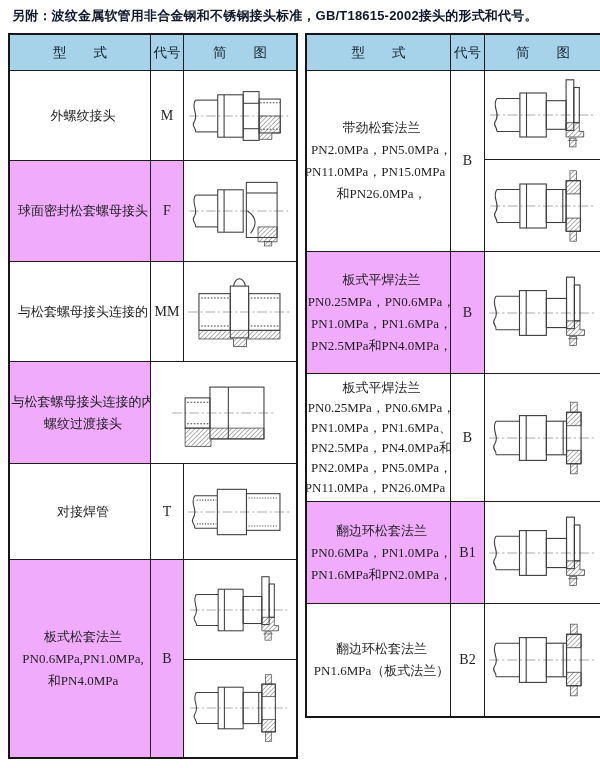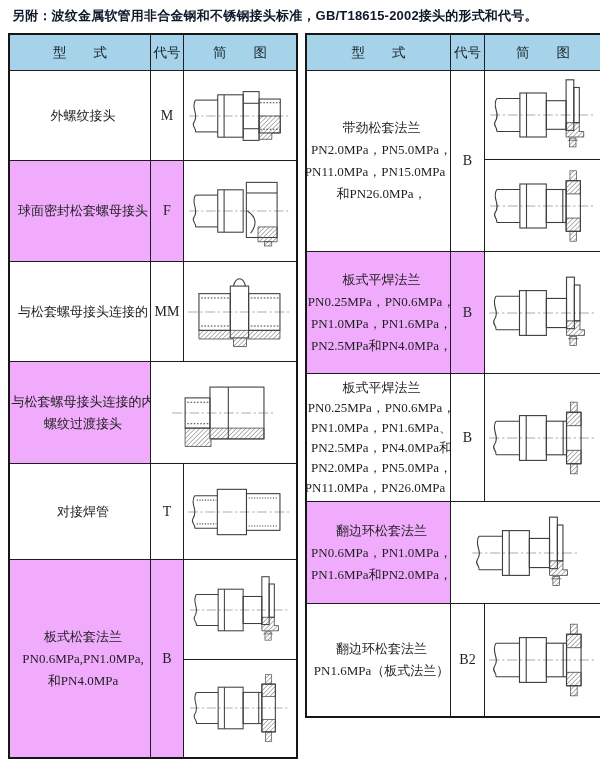--- a/index.html
+++ b/index.html
@@ -300,20 +300,21 @@
           </svg>
       </div>
     </div>
 
     <div class="row" style="height:102px">
       <div class="cell c-type hl">
         <div class="tline">翻边环松套法兰</div>
         <div class="tline">PN0.6MPa，PN1.0MPa，</div>
         <div class="tline">PN1.6MPa和PN2.0MPa，</div>
       </div>
+      <div class="cell c-code hl">B1</div>
       <div class="cell c-diag">
         <svg class="diag" width="112" height="86" viewBox="0 0 200 140">
             <use href="#sym-fla"></use>
           </svg>
       </div>
     </div>
 
     <div class="row" style="height:112px">
       <div class="cell c-type">
         <div class="tline">翻边环松套法兰</div>

